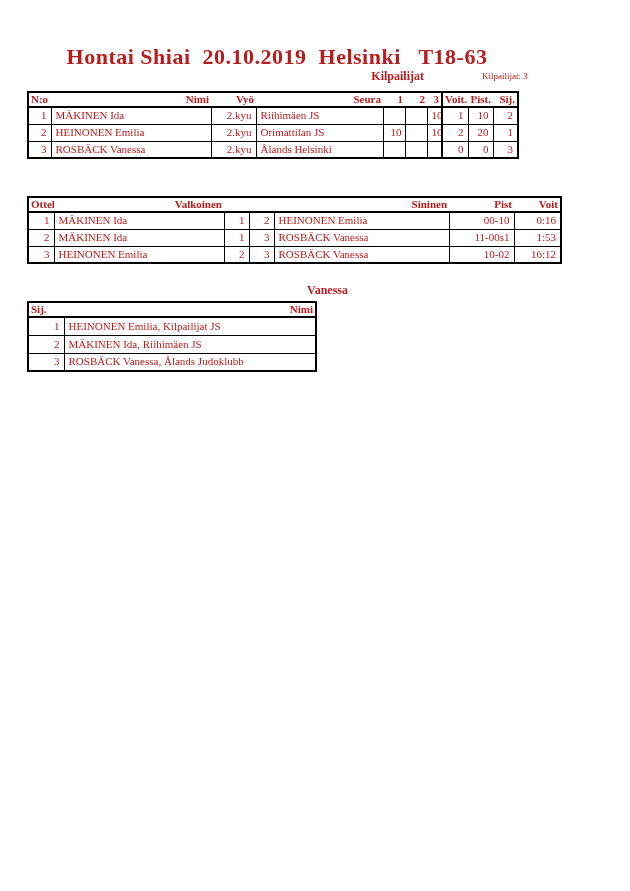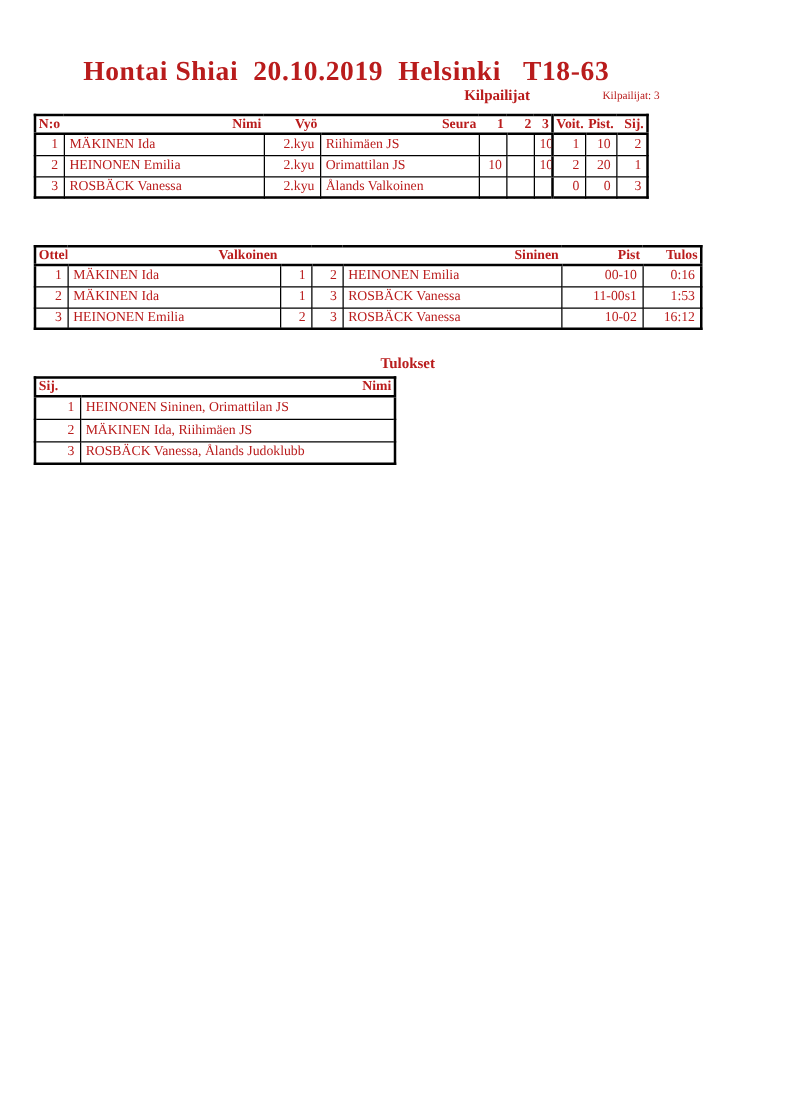--- a/index.html
+++ b/index.html
@@ -100,21 +100,21 @@
           <td class="ar"></td>
           <td class="ar">10</td>
           <td class="ac sep">2</td>
           <td class="ac">20</td>
           <td class="ac">1</td>
         </tr>
         <tr style="height: 17px;">
           <td class="ac">3</td>
           <td class="al">ROSBÄCK Vanessa</td>
           <td class="ac">2.kyu</td>
-          <td class="al">Ålands Valkoinen</td>
+          <td class="al">Ålands Helsinki</td>
           <td class="ar"></td>
           <td class="ar"></td>
           <td class="ar"></td>
           <td class="ac sep">0</td>
           <td class="ac">0</td>
           <td class="ac">3</td>
         </tr>
       </tbody>
     </table>
 
@@ -129,21 +129,21 @@
         <col style="width: 47px;">
       </colgroup>
       <thead>
         <tr style="height: 15px;">
           <th class="al">Ottelu</th>
           <th class="ac">Valkoinen</th>
           <th class="ac"></th>
           <th class="ac"></th>
           <th class="ac">Sininen</th>
           <th class="ac">Pist</th>
-          <th class="ac">Tulos</th>
+          <th class="ac">Voit</th>
         </tr>
       </thead>
       <tbody>
         <tr style="height: 17px;">
           <td class="ac">1</td>
           <td class="al">MÄKINEN Ida</td>
           <td class="ac">1</td>
           <td class="ac">2</td>
           <td class="al">HEINONEN Emilia</td>
           <td class="ac">00-10</td>
@@ -163,36 +163,36 @@
           <td class="al">HEINONEN Emilia</td>
           <td class="ac">2</td>
           <td class="ac">3</td>
           <td class="al">ROSBÄCK Vanessa</td>
           <td class="ac">10-02</td>
           <td class="ac">16:12</td>
         </tr>
       </tbody>
     </table>
 
-  <div class="sec-head t">Tulokset</div>
+  <div class="sec-head t">Vanessa</div>
   <table class="grid t3">
       <colgroup>
         <col style="width: 36px;">
         <col style="width: 252px;">
       </colgroup>
       <thead>
         <tr style="height: 15px;">
           <th class="al">Sij.</th>
           <th class="ac">Nimi</th>
         </tr>
       </thead>
       <tbody>
         <tr style="height: 18px;">
           <td class="ac">1</td>
-          <td class="al">HEINONEN Sininen, Orimattilan JS</td>
+          <td class="al">HEINONEN Emilia, Kilpailijat JS</td>
         </tr>
         <tr style="height: 18px;">
           <td class="ac">2</td>
           <td class="al">MÄKINEN Ida, Riihimäen JS</td>
         </tr>
         <tr style="height: 18px;">
           <td class="ac">3</td>
           <td class="al">ROSBÄCK Vanessa, Ålands Judoklubb</td>
         </tr>
       </tbody>

